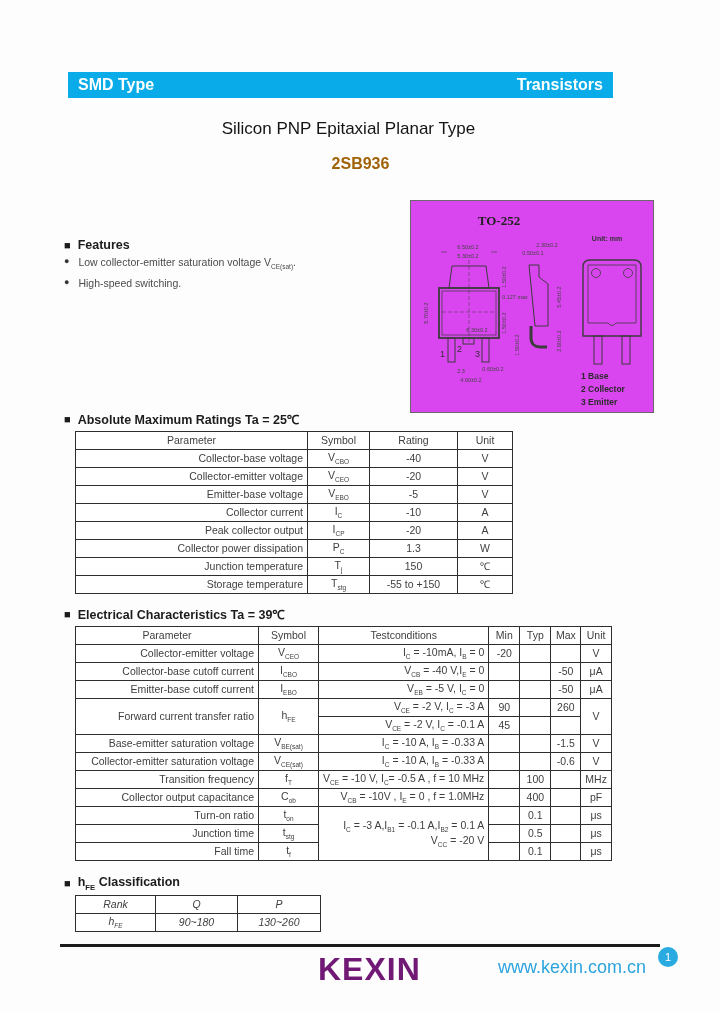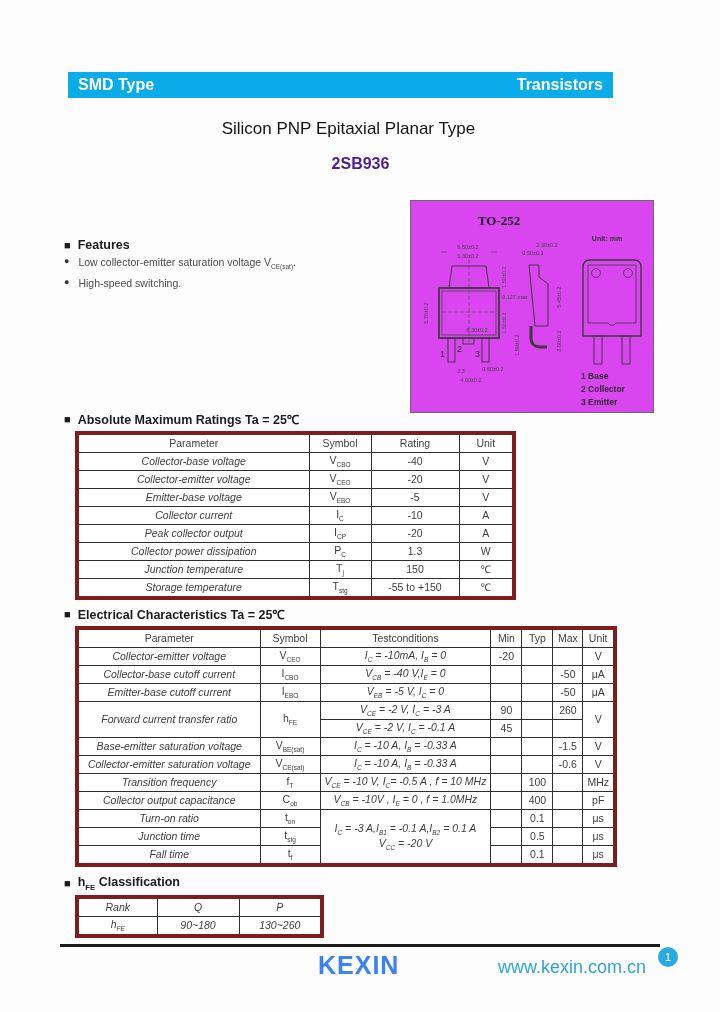--- a/index.html
+++ b/index.html
@@ -8,54 +8,54 @@
     font-family:"Liberation Sans",sans-serif;color:#222;overflow:hidden;
   }
   .abs{position:absolute;}
   
   .topbar{
     left:68px;top:72px;width:545px;height:26px;background:#09ace9;color:#fff;
     display:flex;justify-content:space-between;align-items:center;
     padding:0 10px;box-sizing:border-box;font-size:16px;font-weight:bold;
   }
   .doc-title{left:56px;top:119px;width:585px;text-align:center;font-size:17px;font-weight:normal;color:#141414;}
-  .part-no{left:68px;top:155px;width:585px;text-align:center;font-size:16px;font-weight:bold;color:#4c1d95;}
+  .part-no{left:68px;top:155px;width:585px;text-align:center;font-size:16px;font-weight:bold;color:#a16207;}
 
   .section-head{font-size:12.5px;font-weight:bold;color:#1c1c1c;display:flex;align-items:center;gap:7px;}
   .section-head .sq{font-size:11px;line-height:1;}
 
   .features-list{left:64px;top:256px;width:330px;}
   .feature-item{display:flex;gap:9px;font-size:10.5px;color:#4b4b4b;margin-bottom:7px;align-items:flex-start;}
   .feature-item .blt{font-size:9px;color:#333;line-height:1.3;}
 
   
   .pkg-box{left:410px;top:200px;width:242px;height:211px;border:1px solid #6a6a6a;background:#d946ef;}
   .pkg-box svg{display:block;}
   .pkg-line{stroke:#3c3c3c;fill:none;}
   .pkg-dim{font-size:5.5px;fill:#444;}
   .pkg-pin{font-size:9px;fill:#333;}
   .pkg-legend{font-size:8.5px;font-weight:bold;fill:#2b2b2b;}
 
   table{border-collapse:collapse;table-layout:fixed;background:#fff;}
-  table{border:4px solid #7f1d1d;}
+  table{border:1px solid #7f1d1d;}
   td,th{border:1px solid #2e2e2e;font-size:10.5px;color:#3e3e3e;font-weight:normal;
         text-align:center;vertical-align:middle;padding:0 4px;height:17px;line-height:1.15;
         overflow:hidden;white-space:nowrap;}
-  td.pl{text-align:center;font-style:italic;}
+  td.pl{text-align:right;}
   sub{font-size:0.62em;}
 
   .t-amr{left:75px;top:431px;}
   .t-ec{left:75px;top:626px;}
   .t-hfe{left:75px;top:895px;font-style:italic;}
   .h-amr{left:64px;top:411px;}
   .h-ec{left:64px;top:606px;}
   .h-hfe{left:64px;top:875px;}
 
   .footer-line{left:60px;top:944px;width:600px;height:3px;background:#1b1b1b;}
-  .logo{left:318px;top:951px;font-size:25px;font-weight:bold;color:#3b82f6;letter-spacing:1px;}
+  .logo{left:318px;top:951px;font-size:32px;font-weight:bold;color:#701a75;letter-spacing:1px;}
   .site-url{left:470px;top:957px;width:176px;text-align:right;font-size:18px;color:#2da4dd;text-decoration:none;}
   .page-circle{left:658px;top:947px;width:20px;height:20px;border-radius:50%;background:#29abe2;color:#fff;
     font-size:11px;display:flex;align-items:center;justify-content:center;}
 </style>
 </head>
 <body>
 
 <div class="abs topbar">
   <span>SMD Type</span>
   <span>Transistors</span>
@@ -192,21 +192,21 @@
         <td class="pl">Storage temperature</td>
         <td>T<sub>stg</sub></td>
         <td>-55 to +150</td>
         <td>℃</td>
       </tr>
 </tbody>
   </table>
 
 <div class="abs section-head h-ec">
   <span class="sq">■</span>
-  <span>Electrical Characteristics Ta = 25℃</span>
+  <span>Electrical Characteristics Ta = 39℃</span>
 </div>
 <table class="abs t-ec">
   <colgroup>
       <col style="width:183px">
       <col style="width:60px">
       <col style="width:168px">
       <col style="width:31px">
       <col style="width:31px">
       <col style="width:30px">
       <col style="width:30px">

